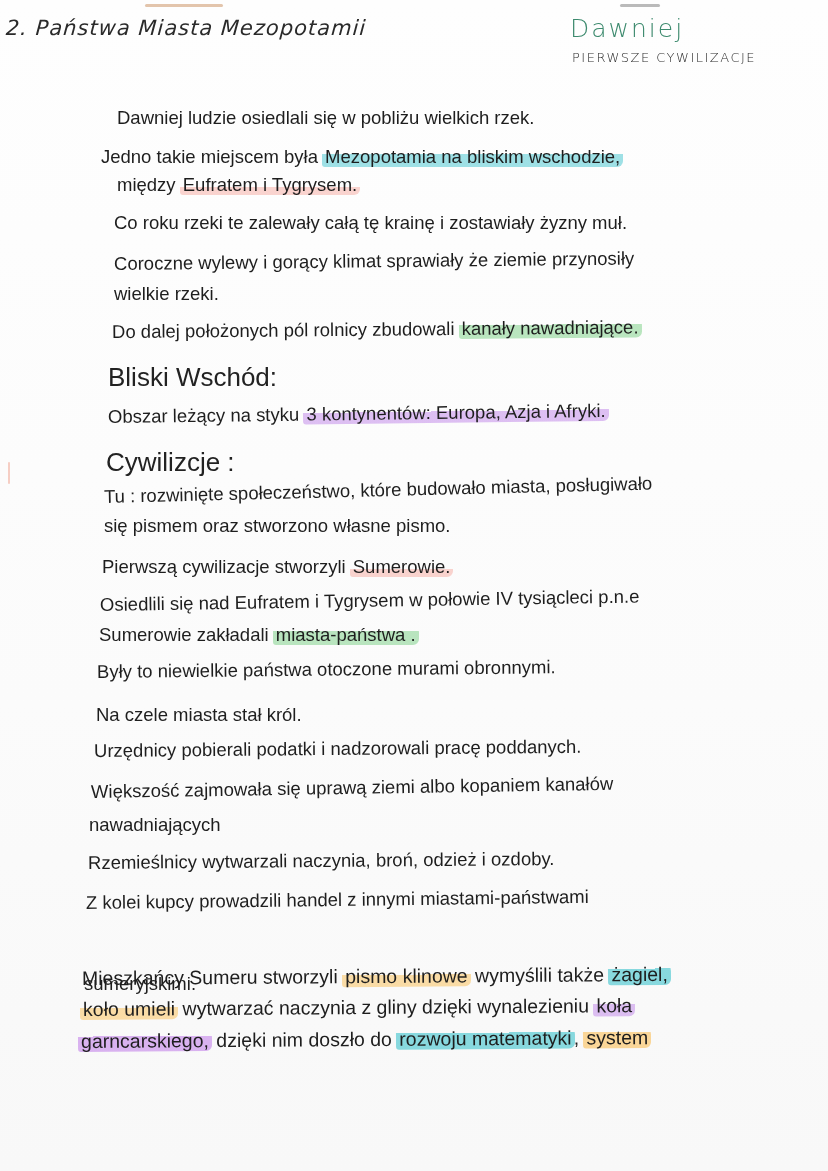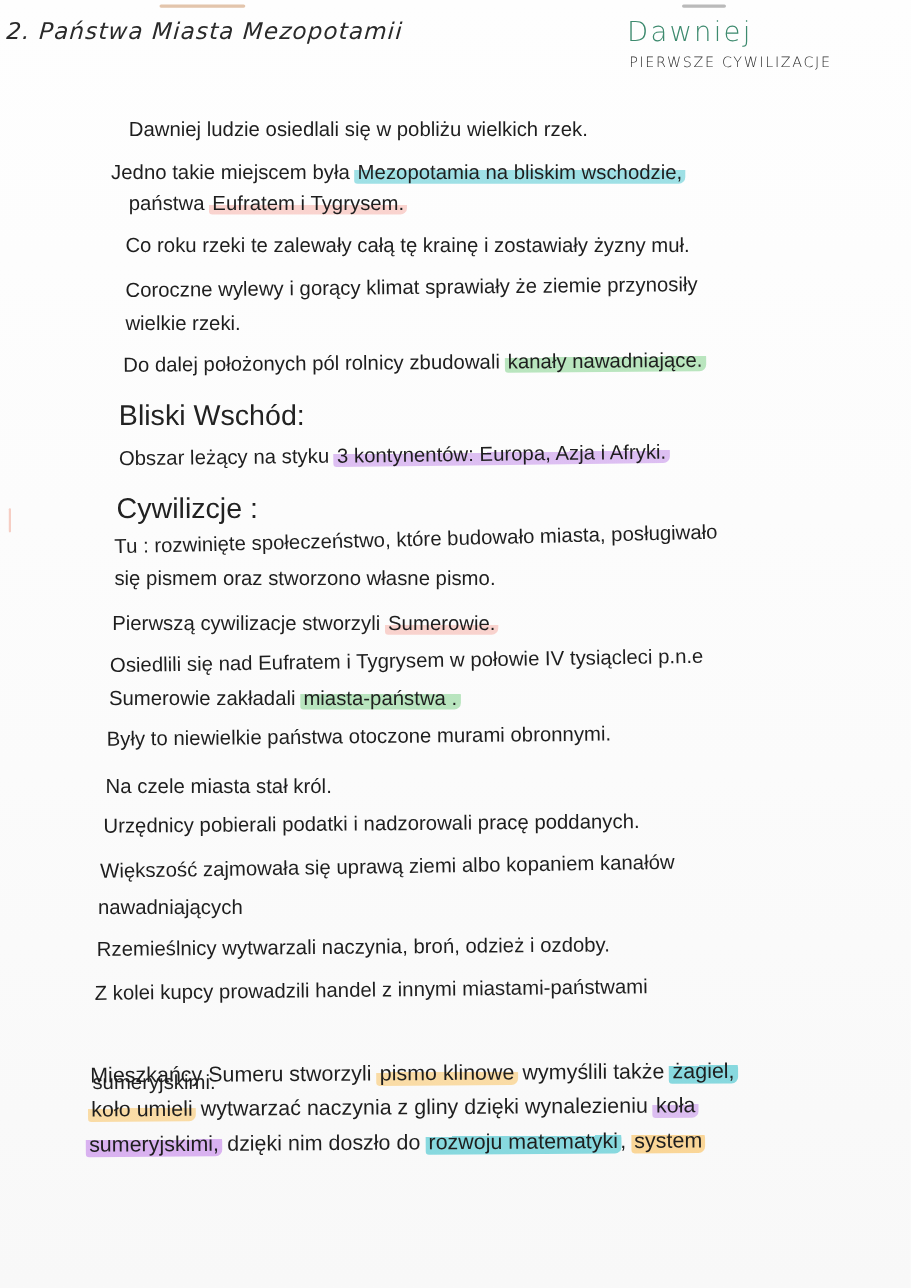--- a/index.html
+++ b/index.html
@@ -81,21 +81,21 @@
 <div class="hw hw-subject">Dawniej</div>
 <div class="hw hw-topic">PIERWSZE CYWILIZACJE</div>
 
 <div class="line" style="left:117px; top:106px;">
   <span>Dawniej ludzie osiedlali się w pobliżu wielkich rzek.</span>
 </div>
 <div class="line" style="left:101px; top:145px;">
   <span>Jedno takie miejscem była </span><span class="hl hl-teal">Mezopotamia na bliskim wschodzie,</span>
 </div>
 <div class="line" style="left:117px; top:173px;">
-  <span>państwa </span><span class="hl hl-pink">Eufratem i Tygrysem.</span>
+  <span>między </span><span class="hl hl-pink">Eufratem i Tygrysem.</span>
 </div>
 <div class="line" style="left:114px; top:211px;">
   <span>Co roku rzeki te zalewały całą tę krainę i zostawiały żyzny muł.</span>
 </div>
 <div class="line" style="left:114px; top:252px; transform:rotate(-0.6deg); transform-origin:left;">
   <span>Coroczne wylewy i gorący klimat sprawiały że ziemie przynosiły</span>
 </div>
 <div class="line" style="left:114px; top:282px;">
   <span>wielkie rzeki.</span>
 </div>
@@ -148,14 +148,14 @@
 <div class="line" style="left:84px; top:972px;">
   <span>sumeryjskimi.</span>
 </div>
 <div class="line" style="left:82px; top:966px; font-size:19.5px; transform:rotate(-0.4deg); transform-origin:left;">
   <span>Mieszkańcy Sumeru stworzyli </span><span class="hl hl-orange">pismo klinowe</span><span> wymyślili także </span><span class="hl hl-cyan">żagiel,</span>
 </div>
 <div class="line" style="left:81px; top:997px; font-size:19.5px; transform:rotate(-0.4deg); transform-origin:left;">
   <span class="hl hl-orange">koło umieli</span><span> wytwarzać naczynia z gliny dzięki wynalezieniu </span><span class="hl hl-purple">koła</span>
 </div>
 <div class="line" style="left:79px; top:1029px; font-size:19.5px; transform:rotate(-0.4deg); transform-origin:left;">
-  <span class="hl hl-purple-full">sumeryjskimi,</span><span> dzięki nim doszło do </span><span class="hl hl-cyan">rozwoju matematyki</span><span>, </span><span class="hl hl-orange-full">system</span>
+  <span class="hl hl-purple-full">garncarskiego,</span><span> dzięki nim doszło do </span><span class="hl hl-cyan">rozwoju matematyki</span><span>, </span><span class="hl hl-orange-full">system</span>
 </div>
 
 </body></html>

